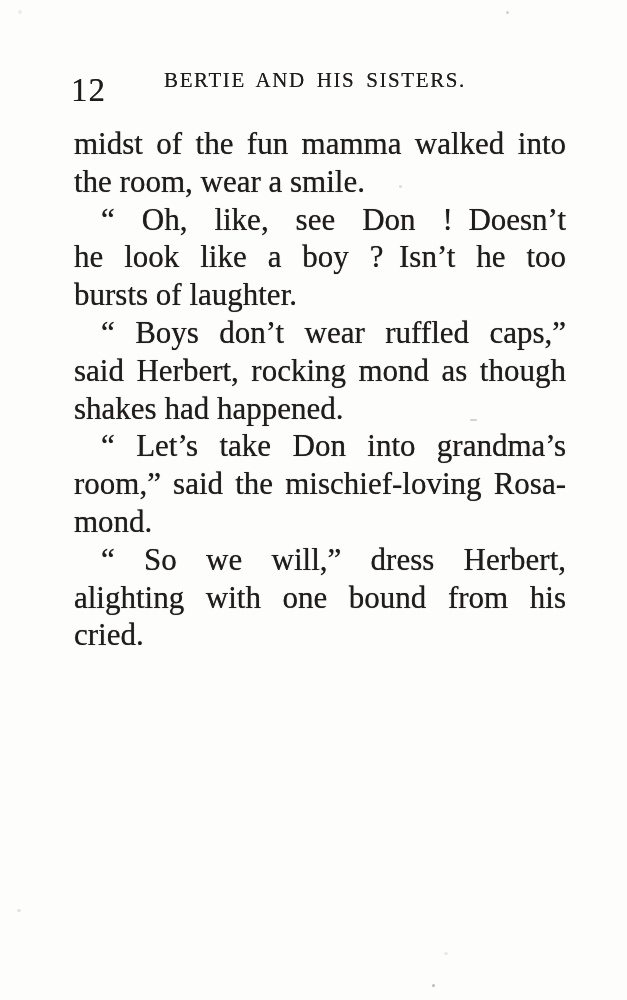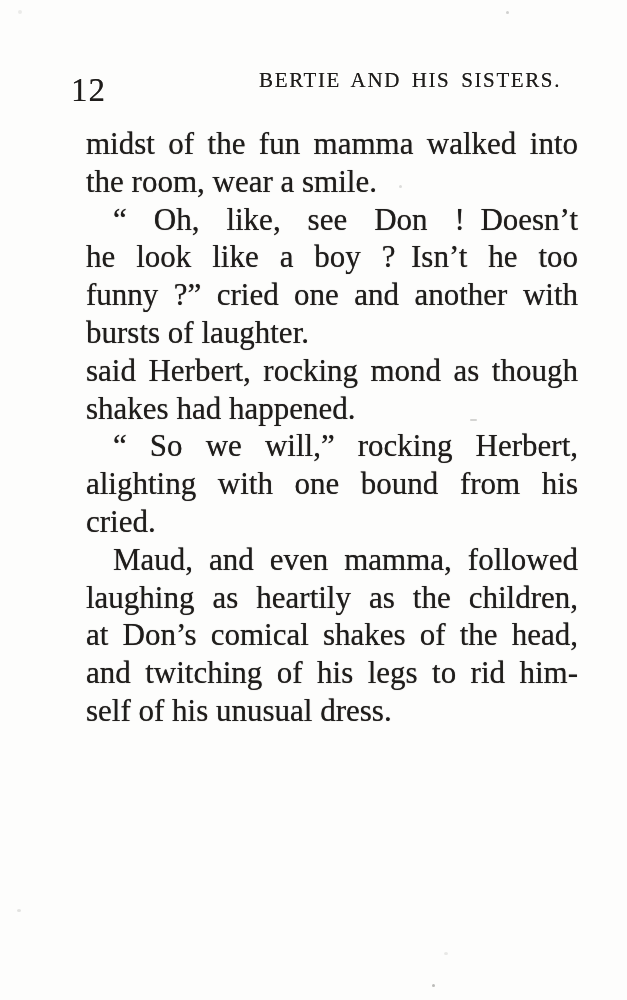--- a/index.html
+++ b/index.html
@@ -24,33 +24,33 @@
     position: absolute;
     left: 2px;
     top: 0;
     font-size: 33px;
     line-height: 33px;
     letter-spacing: 1px;
     text-shadow: 0 0 0.6px rgba(31,29,27,0.75);
     margin-top: 12px;
   }
   .title {
-    text-align: right;
+    text-align: center;
     padding-top: 5px;
     font-size: 21px;
     line-height: 26px;
     letter-spacing: 1.6px;
     word-spacing: 4px;
     text-shadow: 0 0 0.6px rgba(31,29,27,0.75);
   }
   
   .text-block {
     position: absolute;
     top: 125px;
-    left: 86px;
+    left: 74px;
     width: 492px;
   }
   .line {
     font-size: 31px;
     line-height: 37.8px;
     text-align: justify;
     text-align-last: justify;
     text-justify: inter-word;
     white-space: pre-wrap;
     text-shadow: 0 0 0.7px rgba(31,29,27,0.8);
@@ -75,38 +75,36 @@
   </header>
 
   <main class="text-block">
       <div>
         <div class="line">midst of the fun mamma walked into</div>
         <div class="line last">the room, wear a smile.</div>
       </div>
       <div>
         <div class="line indent">“ Oh, like, see Don ! Doesn’t</div>
         <div class="line">he look like a boy ? Isn’t he too</div>
-        <div class="line">funny ?” cried one and another with</div>
         <div class="line last">bursts of laughter.</div>
       </div>
       <div>
+        <div class="line indent">“ Boys don’t wear ruffled caps,”</div>
         <div class="line">said Herbert, rocking mond as though</div>
         <div class="line last">shakes had happened.</div>
       </div>
       <div>
-        <div class="line indent">“ So we will,” rocking Herbert,</div>
+        <div class="line indent">“ Let’s take Don into grandma’s</div>
+        <div class="line">room,” said the mischief-loving Rosa-</div>
+        <div class="line last">mond.</div>
+      </div>
+      <div>
+        <div class="line indent">“ So we will,” dress Herbert,</div>
         <div class="line">alighting with one bound from his</div>
         <div class="line last">cried.</div>
-      </div>
-      <div>
-        <div class="line indent">Maud, and even mamma, followed</div>
-        <div class="line">laughing as heartily as the children,</div>
-        <div class="line">at Don’s comical shakes of the head,</div>
-        <div class="line">and twitching of his legs to rid him-</div>
-        <div class="line last">self of his unusual dress.</div>
       </div>
     </main>
 
   <div class="speck" style="left:506px; top:11px; width:3px; height:3px; opacity:.30;"></div>
   <div class="speck" style="left:18px;  top:10px; width:4px; height:4px; opacity:.12;"></div>
   <div class="speck" style="left:399px; top:185px; width:3px; height:3px; opacity:.22;"></div>
   <div class="speck" style="left:470px; top:419px; width:7px; height:2px; border-radius:1px; opacity:.28;"></div>
   <div class="speck" style="left:17px;  top:909px; width:4px; height:3px; opacity:.18;"></div>
   <div class="speck" style="left:432px; top:984px; width:3px; height:3px; opacity:.45;"></div>
   <div class="speck" style="left:444px; top:952px; width:4px; height:3px; opacity:.14;"></div>

